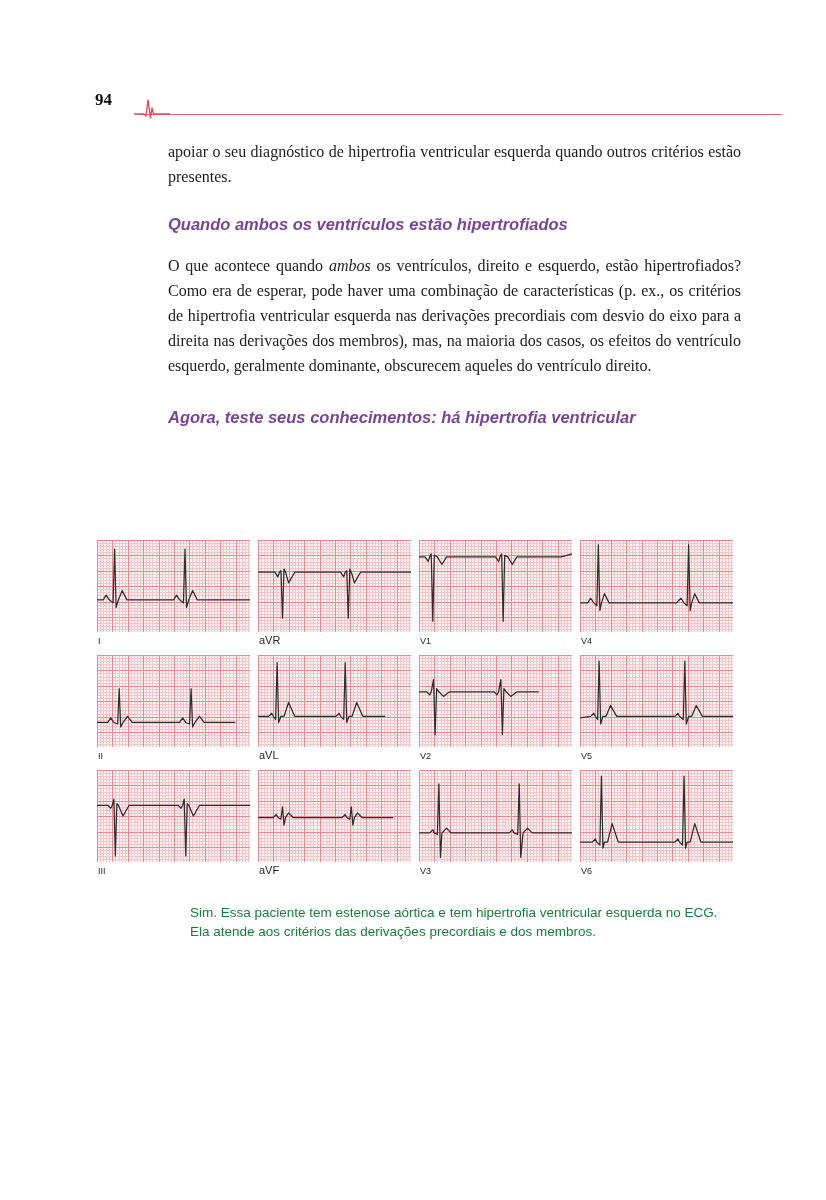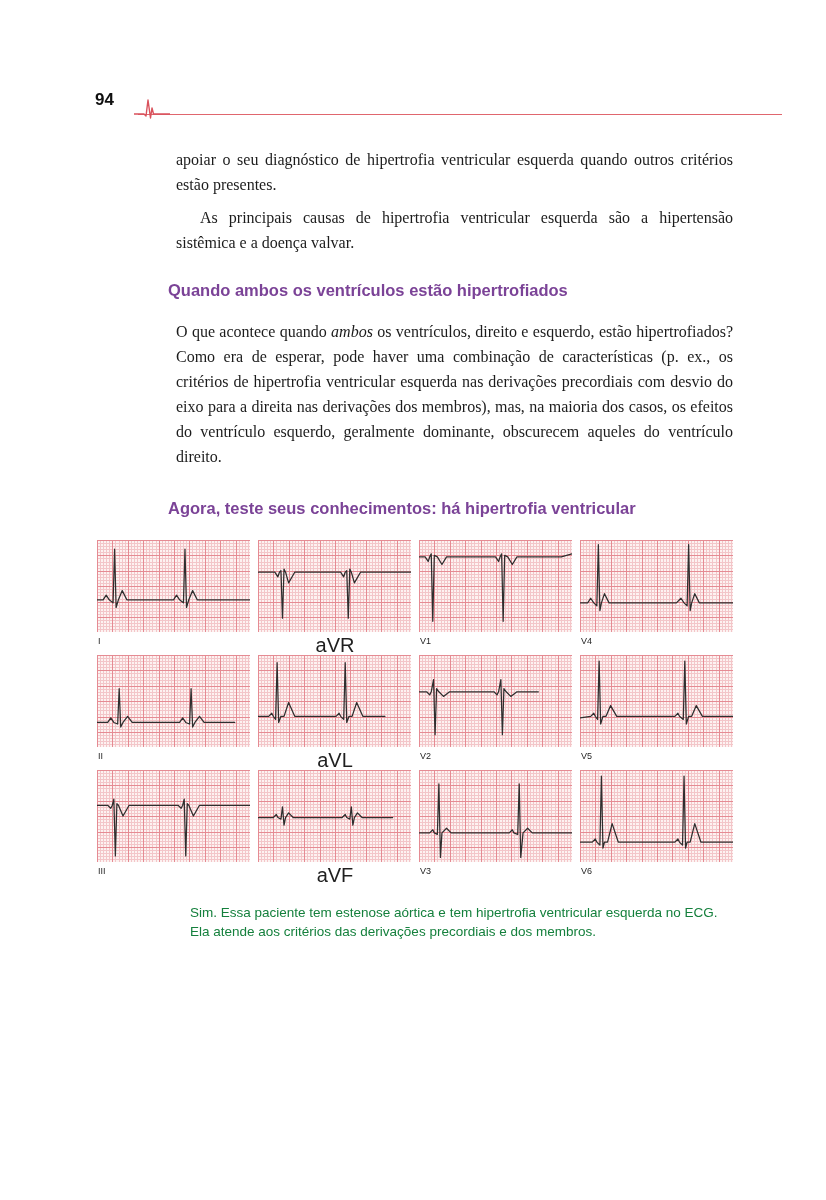--- a/index.html
+++ b/index.html
@@ -14,43 +14,43 @@
     width:826px;height:1200px;
     background:#ffffff;
     font-family:"Liberation Serif","DejaVu Serif",serif;
     color:#1c1c1c;
     overflow:hidden;
   }
   
   .page-header{position:absolute;top:90px;left:0;right:0;height:30px;}
   .pagenum{
     position:absolute;left:95px;top:0;
-    font-family:Liberation Sans, sans-serif;
+    font-family:Liberation Serif, serif;
     font-weight:bold;font-size:17px;color:#101010;
   }
   .header-rule{
     position:absolute;left:138px;right:44px;top:24px;
     border-top:1.2px solid var(--rule);
   }
   .heartbeat{position:absolute;left:134px;top:3px;width:36px;height:26px;}
   .running-title{
     position:absolute;left:168px;top:3px;
     font-family:"Liberation Sans",sans-serif;
     font-size:13.5px;color:#454545;letter-spacing:.2px;
   }
   
   .main{
     position:absolute;left:168px;top:139px;width:573px;
     font-size:16px;line-height:25px;text-align:justify;
   }
-  .main p{margin:8px;}
+  .main p{margin:0;}
   .main p.indent{text-indent:24px;}
   h2.section{
     font-family:"Liberation Sans",sans-serif;
-    font-weight:bold;
+    font-style:italic;font-weight:bold;
     font-size:16.5px;line-height:25px;
     color:var(--purple);
     margin:23px 0 16px 0;
     text-align:left;
   }
   h2.section .hline{display:block;}
   h2.section.second{margin-top:27px;margin-bottom:0;}
   
   .figure{position:absolute;left:97px;top:540px;width:640px;}
   .ecg-grid{
@@ -64,21 +64,21 @@
     position:relative;
   }
   .strip svg{position:absolute;inset:0;width:100%;height:100%;}
   .lead-label{
     display:block;height:23px;
     font-family:"Liberation Sans",sans-serif;
     color:#1f1f1f;
     padding-top:4px;padding-left:1px;
   }
   .lead-label.small{font-size:9px;}
-  .lead-label.large{font-size:20px;padding-top:2px;text-align:center;}
+  .lead-label.large{font-size:11px;padding-top:2px;}
   .fig-caption{
     position:absolute;left:190px;top:903px;width:530px;
     font-family:"Liberation Sans",sans-serif;
     font-size:13.5px;line-height:19px;color:#15803d;
     text-align:left;
   }
 </style>
 </head>
 <body>
 
@@ -87,21 +87,20 @@
   <header class="page-header">
     <span class="pagenum">94</span>
     <div class="header-rule"></div>
     <svg class="heartbeat" viewBox="0 0 36 26">
       <path d="M0 21 H10 L12 23 L14 7 L16.5 25 L18 15 L19.5 21 H36" fill="none" stroke="var(--accent)" stroke-width="1.4" stroke-linejoin="round" stroke-linecap="round"></path>
     </svg>
   </header>
 
   <main class="main">
     <p>apoiar o seu diagnóstico de hipertrofia ventricular esquerda quando outros critérios estão presentes.</p>
-    <p class="indent">As principais causas de hipertrofia ventricular esquerda são a hipertensão sistêmica e a doença valvar.</p>
 
     <h2 class="section">Quando ambos os ventrículos estão hipertrofiados</h2>
 
     <p><span>O que acontece quando </span><em>ambos</em><span> os ventrículos, direito e esquerdo, estão hipertrofiados? Como era de esperar, pode haver uma combinação de características (p. ex., os critérios de hipertrofia ventricular esquerda nas derivações precordiais com desvio do eixo para a direita nas derivações dos membros), mas, na maioria dos casos, os efeitos do ventrículo esquerdo, geralmente dominante, obscurecem aqueles do ventrículo direito.</span></p>
 
     <h2 class="section second">
       <span class="hline">Agora, teste seus conhecimentos: há hipertrofia ventricular</span>
     </h2>
   </main>
 

